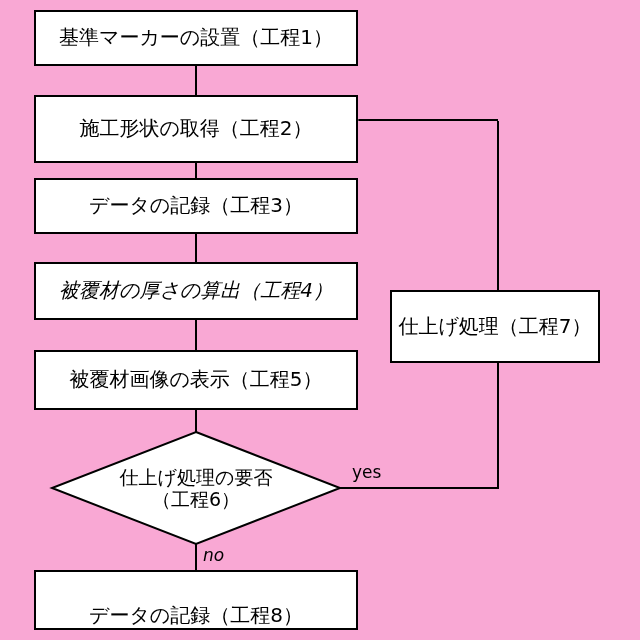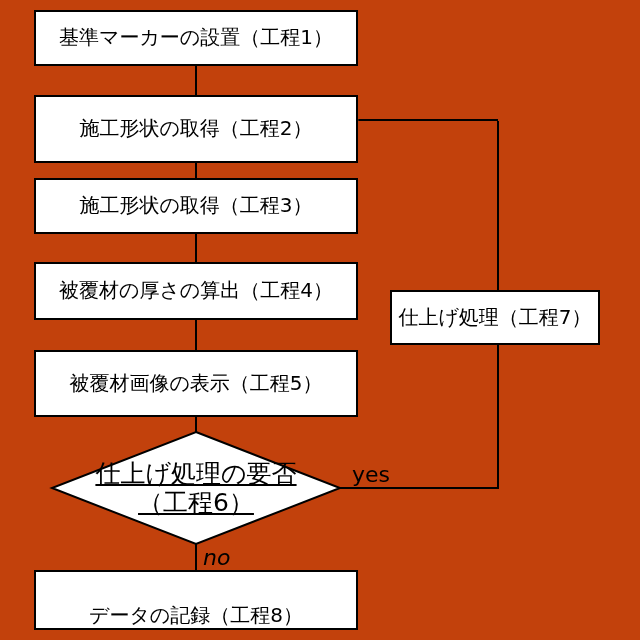--- a/index.html
+++ b/index.html
@@ -11,21 +11,21 @@
     width: 640px;
     height: 640px;
     font-family: "DejaVu Sans", "Liberation Sans", sans-serif;
     color: #000000;
     overflow: hidden;
   }
   #flow-root {
     position: relative;
     width: 640px;
     height: 640px;
-    background: #c2410c;
+    background: #f9a8d4;
   }
   #flow-svg {
     position: absolute;
     left: 0;
     top: 0;
     width: 640px;
     height: 640px;
   }
   .node {
     position: absolute;
@@ -38,27 +38,26 @@
     color: #000000;
     letter-spacing: 0px;
   }
   .process {
     border: 2px solid #000000;
     background: #ffffff;
     font-size: 20px;
   }
   .decision-label {
     background: transparent;
-    font-size: 25px;
+    font-size: 19px;
     z-index: 3;
-    text-decoration: underline;
   }
   .edge-label {
     position: absolute;
-    font-size: 22px;
+    font-size: 17px;
     color: #000000;
     background: transparent;
     white-space: nowrap;
     z-index: 4;
   }
   .node-text {
     display: block;
     white-space: pre-line;
   }
 </style>
@@ -97,37 +96,37 @@
 
   <div class="node process" style="left:34px; top:10px; width:324px; height:56px;">
     <span class="node-text">基準マーカーの設置（工程1）</span>
   </div>
 
   <div class="node process" style="left:34px; top:95px; width:324px; height:68px;">
     <span class="node-text">施工形状の取得（工程2）</span>
   </div>
 
   <div class="node process" style="left:34px; top:178px; width:324px; height:56px;">
-    <span class="node-text">施工形状の取得（工程3）</span>
+    <span class="node-text">データの記録（工程3）</span>
   </div>
 
-  <div class="node process" style="left:34px; top:262px; width:324px; height:58px;">
+  <div class="node process" style="left:34px; top:262px; width:324px; height:58px;font-style:italic;">
     <span class="node-text">被覆材の厚さの算出（工程4）</span>
   </div>
 
-  <div class="node process" style="left:34px; top:350px; width:324px; height:67px;">
+  <div class="node process" style="left:34px; top:350px; width:324px; height:60px;">
     <span class="node-text">被覆材画像の表示（工程5）</span>
   </div>
 
   <div class="node decision-label" style="left:56px; top:455px; width:280px; height:66px;">
     <span class="node-text">仕上げ処理の要否
 （工程6）</span>
   </div>
 
-  <div class="node process" style="left:390px; top:290px; width:210px; height:55px;">
+  <div class="node process" style="left:390px; top:290px; width:210px; height:73px;">
     <span class="node-text">仕上げ処理（工程7）</span>
   </div>
 
   <div class="node process" style="left:34px; top:570px; width:324px; height:60px;align-items:flex-end;">
     <span class="node-text">データの記録（工程8）</span>
   </div>
 
   <div class="edge-label" style="left:352px; top:462px;">yes</div>
 
   <div class="edge-label" style="left:203px; top:545px;font-style:italic;">no</div>

